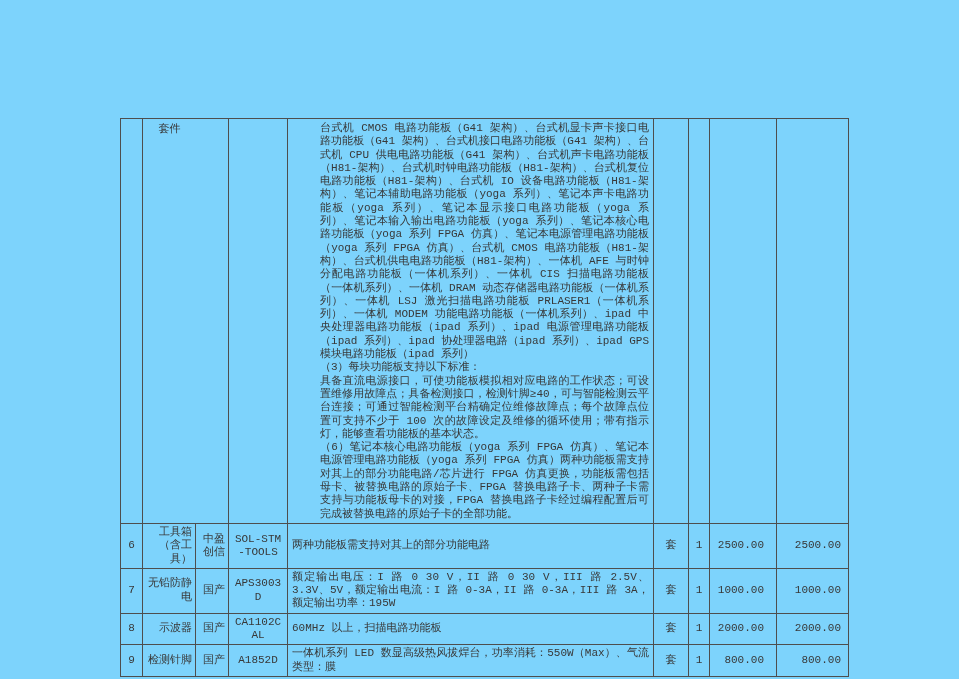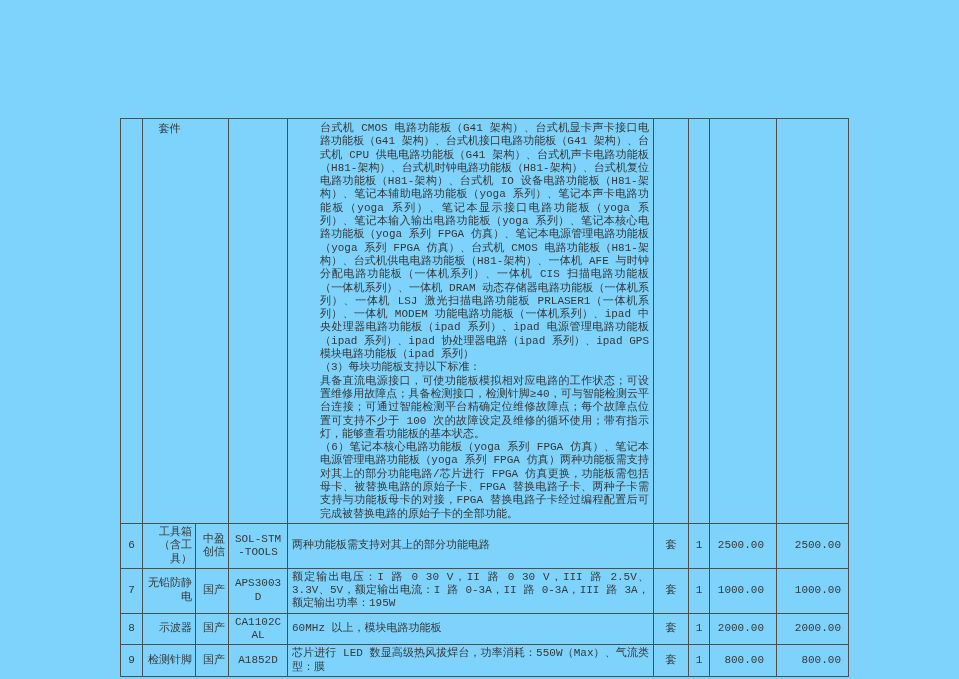--- a/index.html
+++ b/index.html
@@ -97,33 +97,33 @@
       <td class="c-qty">1</td>
       <td class="c-uprice">1000.00</td>
       <td class="c-total">1000.00</td>
     </tr>
 
     <tr class="row-8">
       <td class="c-no">8</td>
       <td class="c-name">示波器</td>
       <td class="c-brand">国产</td>
       <td class="c-model">CA1102CAL</td>
-      <td class="c-desc">60MHz 以上，模块电路功能板</td>
+      <td class="c-desc">60MHz 以上，扫描电路功能板</td>
       <td class="c-unit">套</td>
       <td class="c-qty">1</td>
       <td class="c-uprice">2000.00</td>
       <td class="c-total">2000.00</td>
     </tr>
 
     <tr class="row-9">
       <td class="c-no">9</td>
       <td class="c-name">检测针脚</td>
       <td class="c-brand">国产</td>
       <td class="c-model">A1852D</td>
-      <td class="c-desc">芯片进行 LED 数显高级热风拔焊台，功率消耗：550W（Max）、气流类型：膜</td>
+      <td class="c-desc">一体机系列 LED 数显高级热风拔焊台，功率消耗：550W（Max）、气流类型：膜</td>
       <td class="c-unit">套</td>
       <td class="c-qty">1</td>
       <td class="c-uprice">800.00</td>
       <td class="c-total">800.00</td>
     </tr>
   </tbody>
     </table>
 </div>
 
 </body></html>

